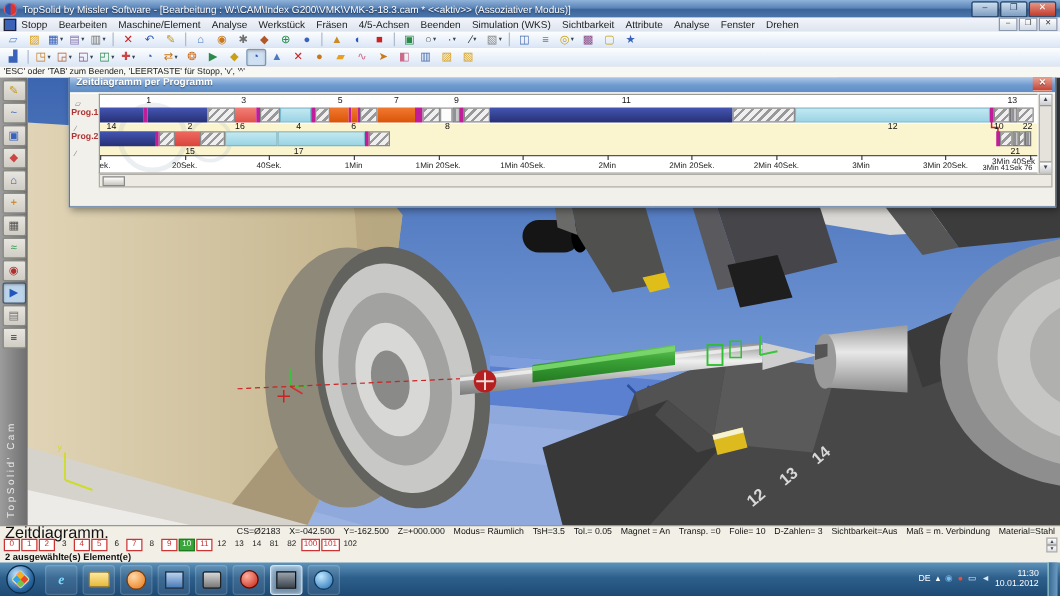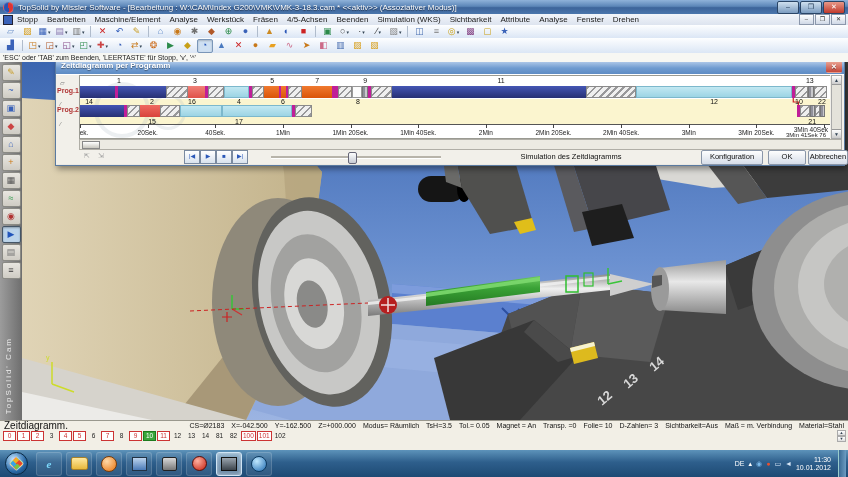--- a/index.html
+++ b/index.html
@@ -75,21 +75,21 @@
   #slider{position:absolute;left:215px;top:7px;width:170px;height:2px;background:#b8b4aa;border-bottom:1px solid #fff;}
   #sknob{position:absolute;left:45%;top:-4px;width:7px;height:10px;background:linear-gradient(#fdfdfd,#c8ccd4);border:1px solid #667;border-radius:2px;}
   #simlabel{position:absolute;left:430px;top:3px;width:170px;text-align:center;font-size:7.5px;color:#111;}
   .dlgbtn{position:absolute;top:1px;height:13px;border:1px solid #8a96a8;border-radius:2px;background:linear-gradient(#fefefe,#d6dde8);font-size:7.5px;text-align:center;line-height:12px;color:#111;}
   #btn-konfig{left:645px;width:60px;}
   #btn-ok{left:712px;width:36px;}
   #btn-cancel{left:752px;width:38px;}
   
   #statusbar{position:absolute;left:0;top:420px;width:848px;height:30px;background:#f2efe6;border-top:1px solid #9a988e;font-size:7px;color:#111;}
   #sline1{display:flex;height:9px;align-items:center;padding:0 4px;}
-  #smode{font-size:10px;}
+  #smode{font-size:13px;}
   #sfields{margin-left:auto;display:flex;gap:7px;white-space:nowrap;}
   #sline2{display:flex;height:11px;align-items:center;gap:1px;padding-left:3px;position:relative;}
   .num{min-width:9px;padding:0 1px;height:8px;line-height:8px;text-align:center;font-size:6.5px;color:#222;border:1px solid transparent;}
   .num.red{border-color:#cc3333;color:#cc3333;background:#fff;}
   .num.green{border-color:#1e7a1e;background:#3aa53a;color:#fff;}
   #spinner{position:absolute;right:2px;top:0px;width:9px;font-size:4px;line-height:4px;text-align:center;color:#345;}
   #spinner div{border:1px solid #aaa;background:linear-gradient(#fff,#ddd);}
   #sline3{padding-left:4px;}
   #sel-text{font-size:7.5px;font-weight:bold;}
   #sel-dots{font-size:5px;color:#666;letter-spacing:2px;line-height:4px;}
@@ -595,37 +595,20 @@
             <div class="tick" style="left: 99.2063%;"></div>
             <div class="ticklabel" style="right: 2px; left: auto; transform: none; top: 50px;">3Min 40Sek</div>
           </div>
         <div id="vscroll">
           <div class="varrow">▲</div>
             <div class="varrow dn">▼</div>
         </div>
         <div id="hscroll">
           <div id="hthumb"></div>
         </div>
-        <div id="dlg-footer">
-          <span class="fico" style="left:28px;">⇱</span>
-          <span class="fico" style="left:42px;">⇲</span>
-          <div id="playback">
-              <div class="pbtn" style="left: 128px;">|◀</div>
-              <div class="pbtn" style="left: 144px;">▶</div>
-              <div class="pbtn" style="left: 160px;">■</div>
-              <div class="pbtn" style="left: 176px;">▶|</div>
-            </div>
-          <div id="slider">
-              <div id="sknob"></div>
-            </div>
-          <div id="simlabel">Simulation des Zeitdiagramms</div>
-          <div class="dlgbtn" id="btn-konfig">Konfiguration</div>
-          <div class="dlgbtn" id="btn-ok">OK</div>
-          <div class="dlgbtn" id="btn-cancel">Abbrechen</div>
-        </div>
       </div>
     </div>
   </div>
 
   <div id="statusbar">
     <div id="sline1">
       <span id="smode">Zeitdiagramm.</span>
       <div id="sfields">
           <span>CS=Ø2183</span>
           <span>X=-042.500</span>
@@ -662,20 +645,24 @@
         <span class="num red">11</span>
         <span class="num">12</span>
         <span class="num">13</span>
         <span class="num">14</span>
         <span class="num">81</span>
         <span class="num">82</span>
         <span class="num red">100</span>
         <span class="num red">101</span>
         <span class="num">102</span>
       </div>
+    <div id="sline3">
+      <div id="sel-text">2 ausgewählte(s) Element(e)</div>
+      <div id="sel-dots">··········</div>
+    </div>
   </div>
 
   <div id="taskbar">
     <div id="startorb">
         <div id="startflag"></div>
       </div>
     <div id="taskapps" style="display:flex;">
         <div class="app">
           <div class="ai ic-ie">e</div>
         </div>

